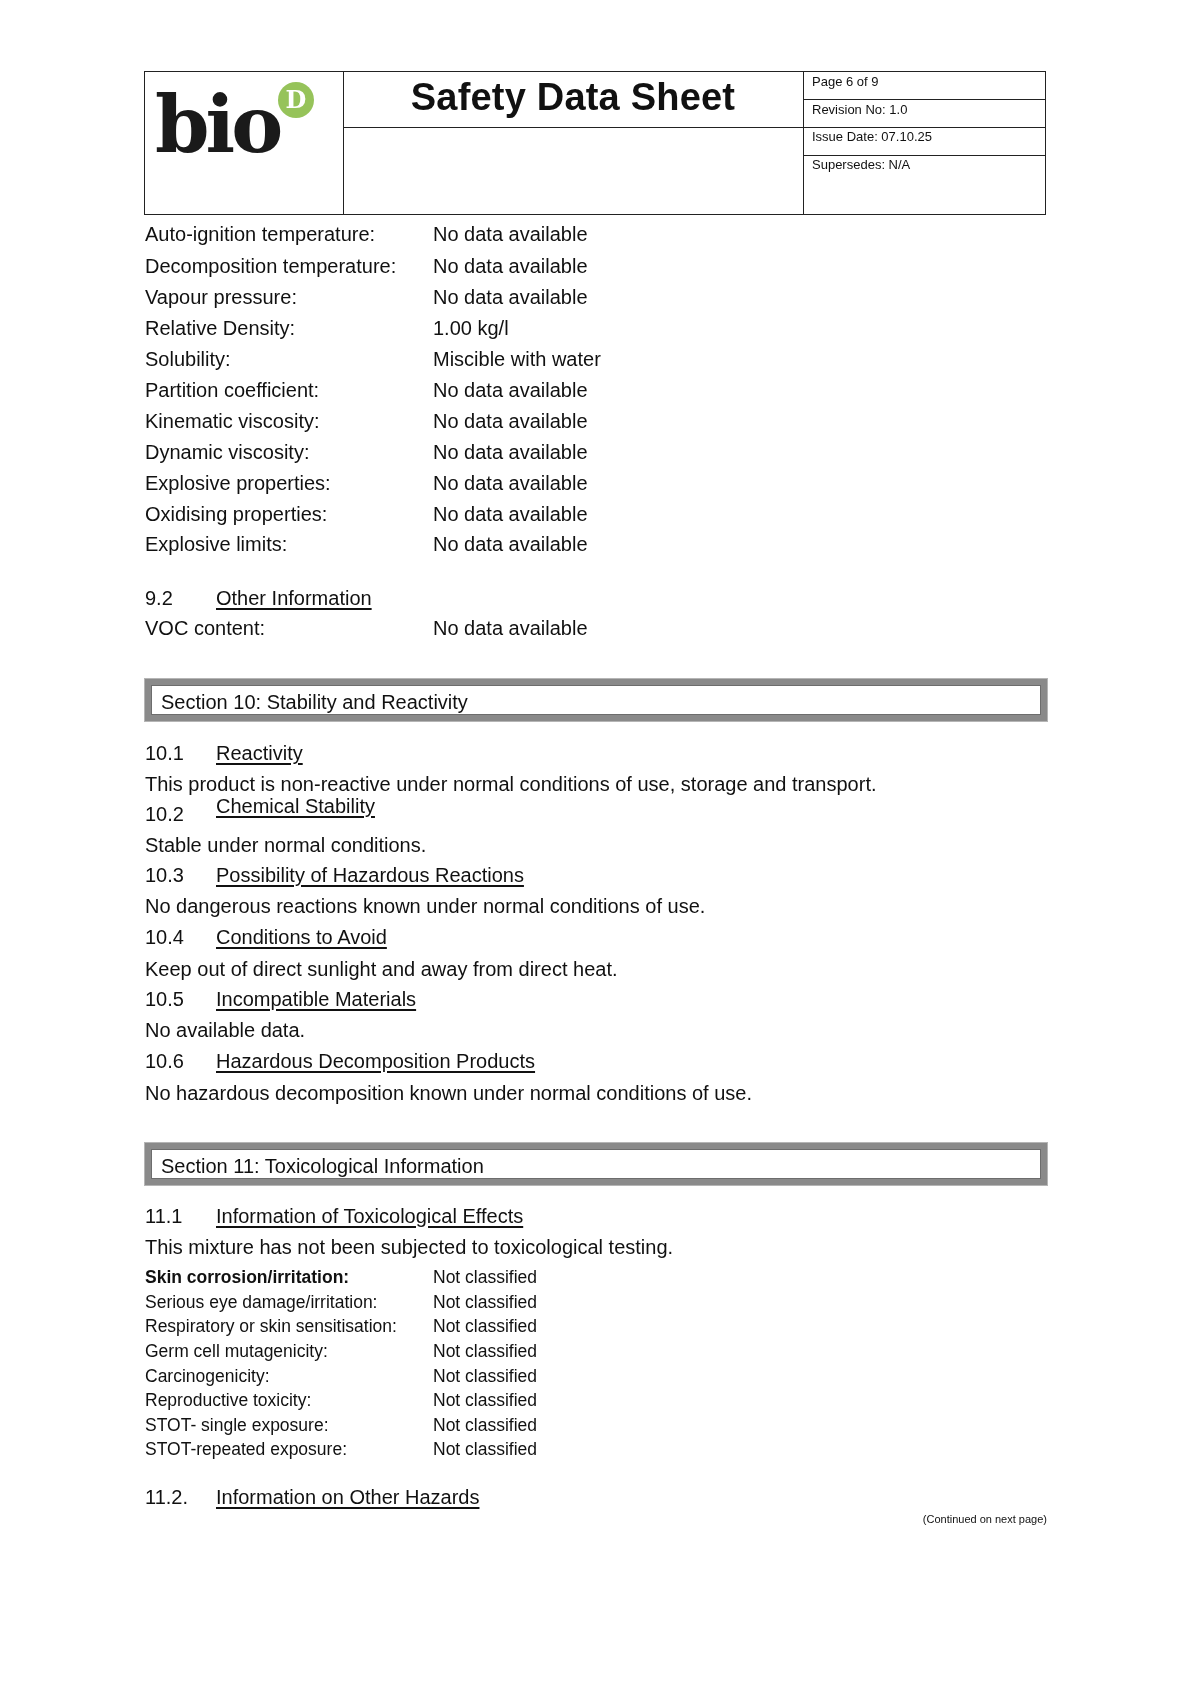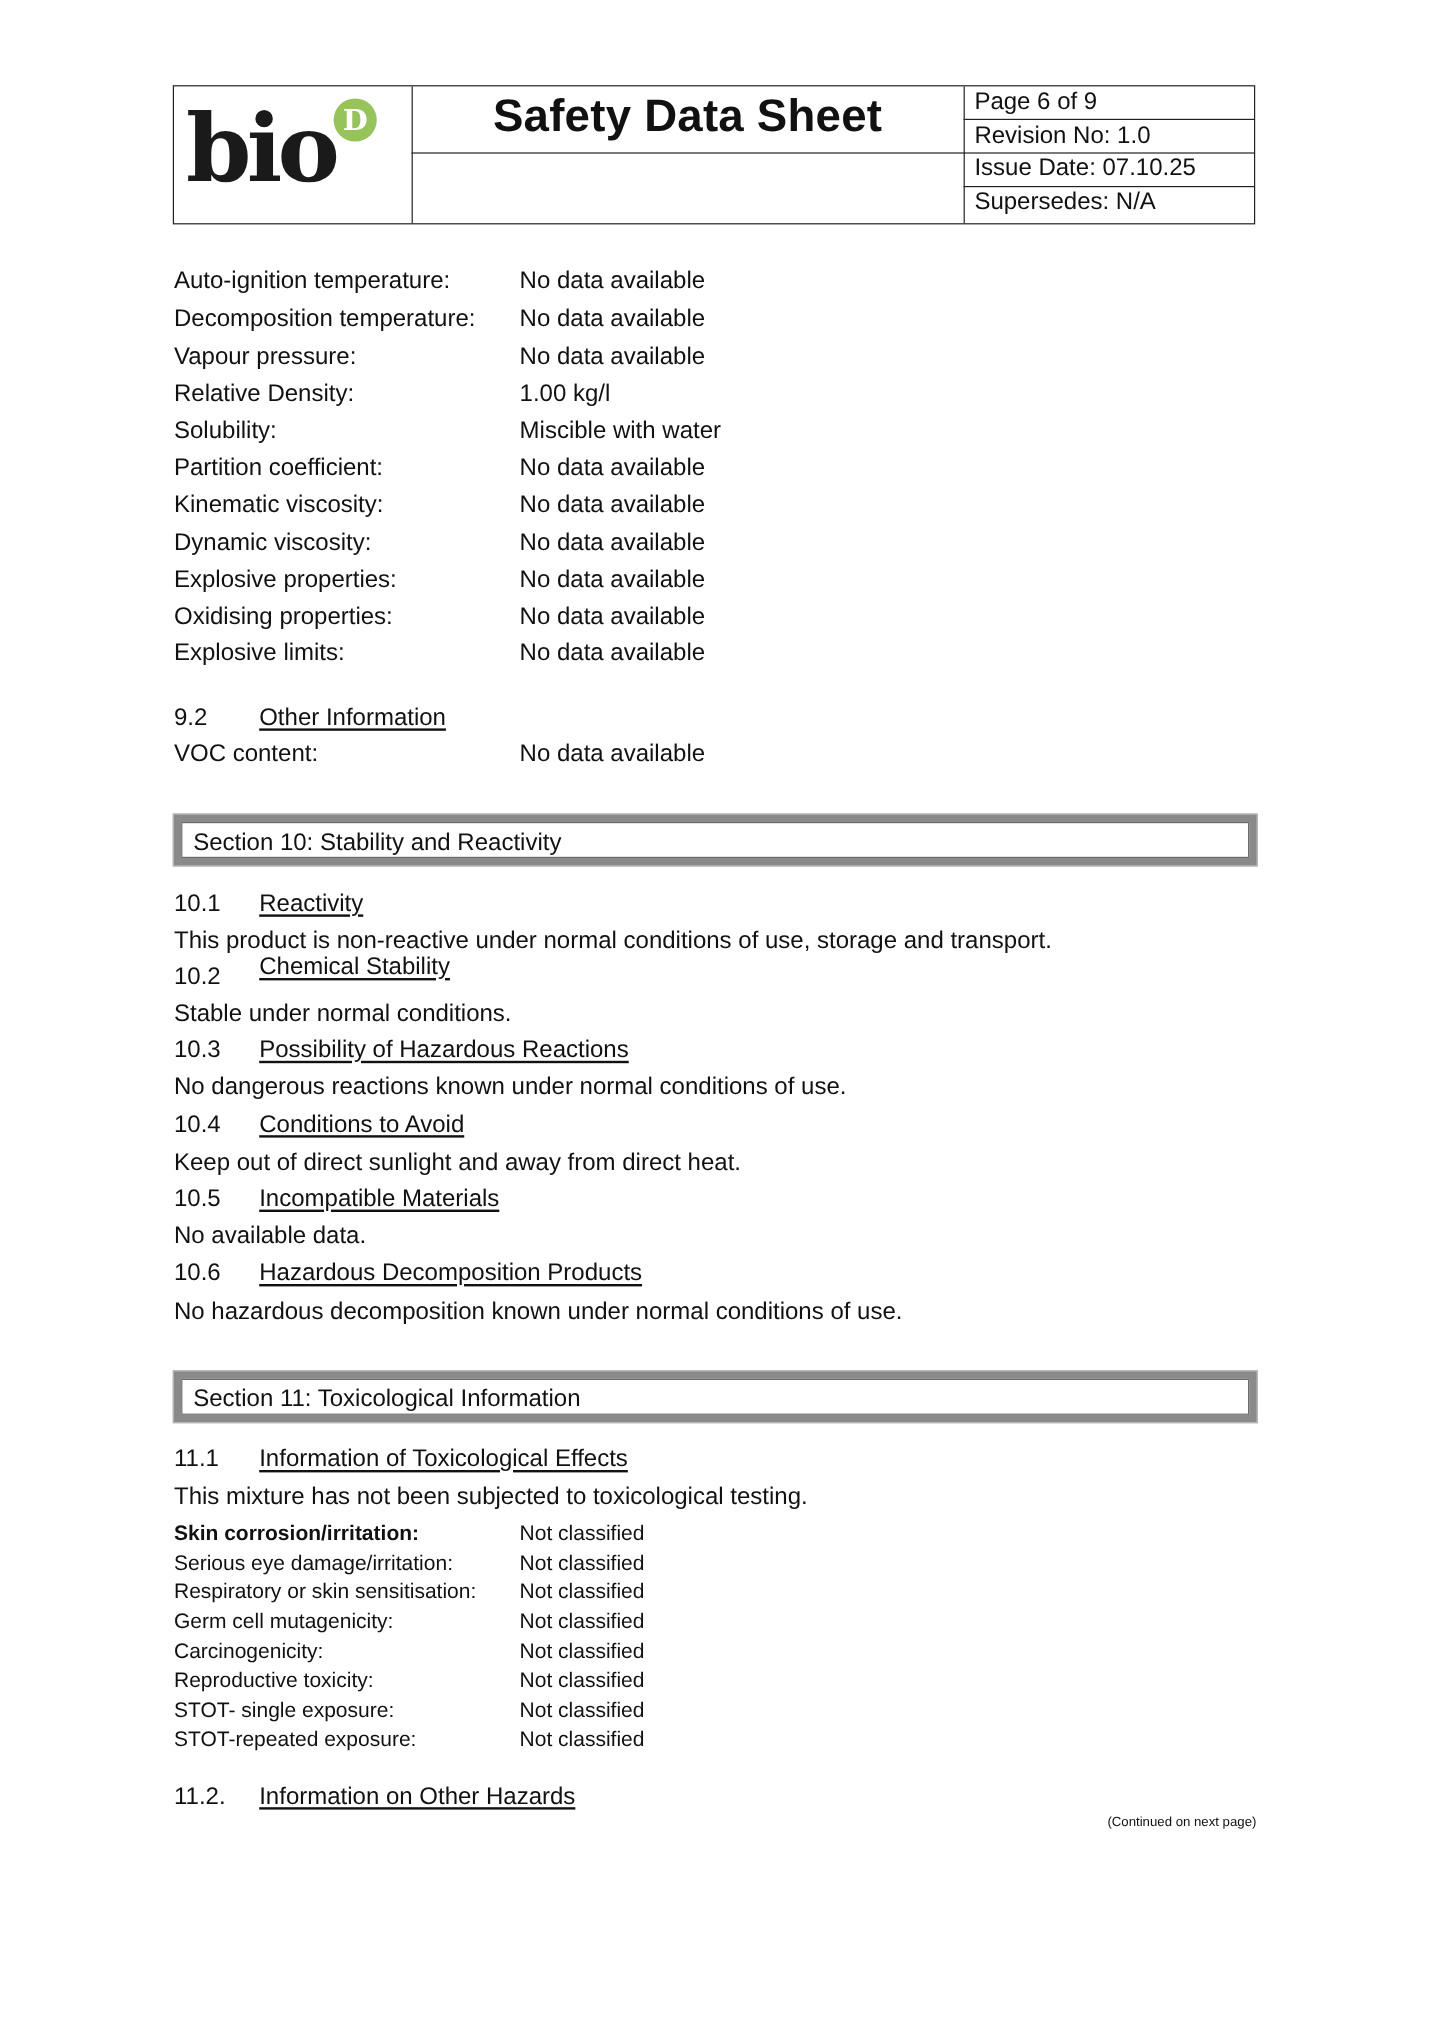--- a/index.html
+++ b/index.html
@@ -1,32 +1,32 @@
 <!DOCTYPE html>
 <html><head>
 <meta charset="utf-8">
 <style>
   html, body { margin:0; padding:0; background:#ffffff; }
   body { width:1191px; height:1684px; position:relative; overflow:hidden;
          font-family:"Liberation Sans", "DejaVu Sans", sans-serif; color:#111; }
   .abs { position:absolute; white-space:nowrap; }
   
-  .hdr { position:absolute; left:144px; top:71px; width:902px; height:116px;
+  .hdr { position:absolute; left:144px; top:71px; width:902px; height:144px;
          border:1.5px solid #222; box-sizing:border-box; }
   .hdr .vline { position:absolute; top:0; bottom:0; width:0; border-left:1.5px solid #222; }
   .hdr .hline { position:absolute; height:0; border-top:1.5px solid #222; }
   .logo { position:absolute; left:10px; top:8px; width:170px; height:100px; }
   .logo-text { position:absolute; left:0; top:6px; font-family:"DejaVu Serif", serif;
                font-weight:bold; font-size:78px; letter-spacing:-4px; color:#1a1a1a; line-height:1; }
   .logo-d { position:absolute; left:123px; top:2px; width:36px; height:36px; border-radius:50%;
             background:#96c35a; color:#fff; font-family:"DejaVu Serif", serif; font-weight:bold;
             font-size:24px; text-align:center; line-height:36px; }
   .title { position:absolute; font-weight:bold; font-size:38px; letter-spacing:0.2px; }
   .subtitle { position:absolute; font-weight:bold; font-size:31px; }
-  .meta { position:absolute; font-size:20px; left:667px; }
+  .meta { position:absolute; font-size:13px; left:667px; }
   .lbl, .val { font-size:20px; }
   .small { font-size:17.5px; }
   .num { font-size:20px; }
   .u { text-decoration:underline; text-underline-offset:3px; }
   .secbox { position:absolute; left:144px; width:904px; height:44px; box-sizing:border-box;
             background:#8a8a8a; border:1px solid #b5b5b5; }
   .secbox .inner { position:absolute; left:6px; right:6px; top:6px; bottom:6px; background:#fff;
                    border:1px solid #6d6d6d; box-sizing:border-box; }
   .secbox .txt { position:absolute; left:9px; top:5px; font-size:20px; }
   .cont { font-size:11px; }

